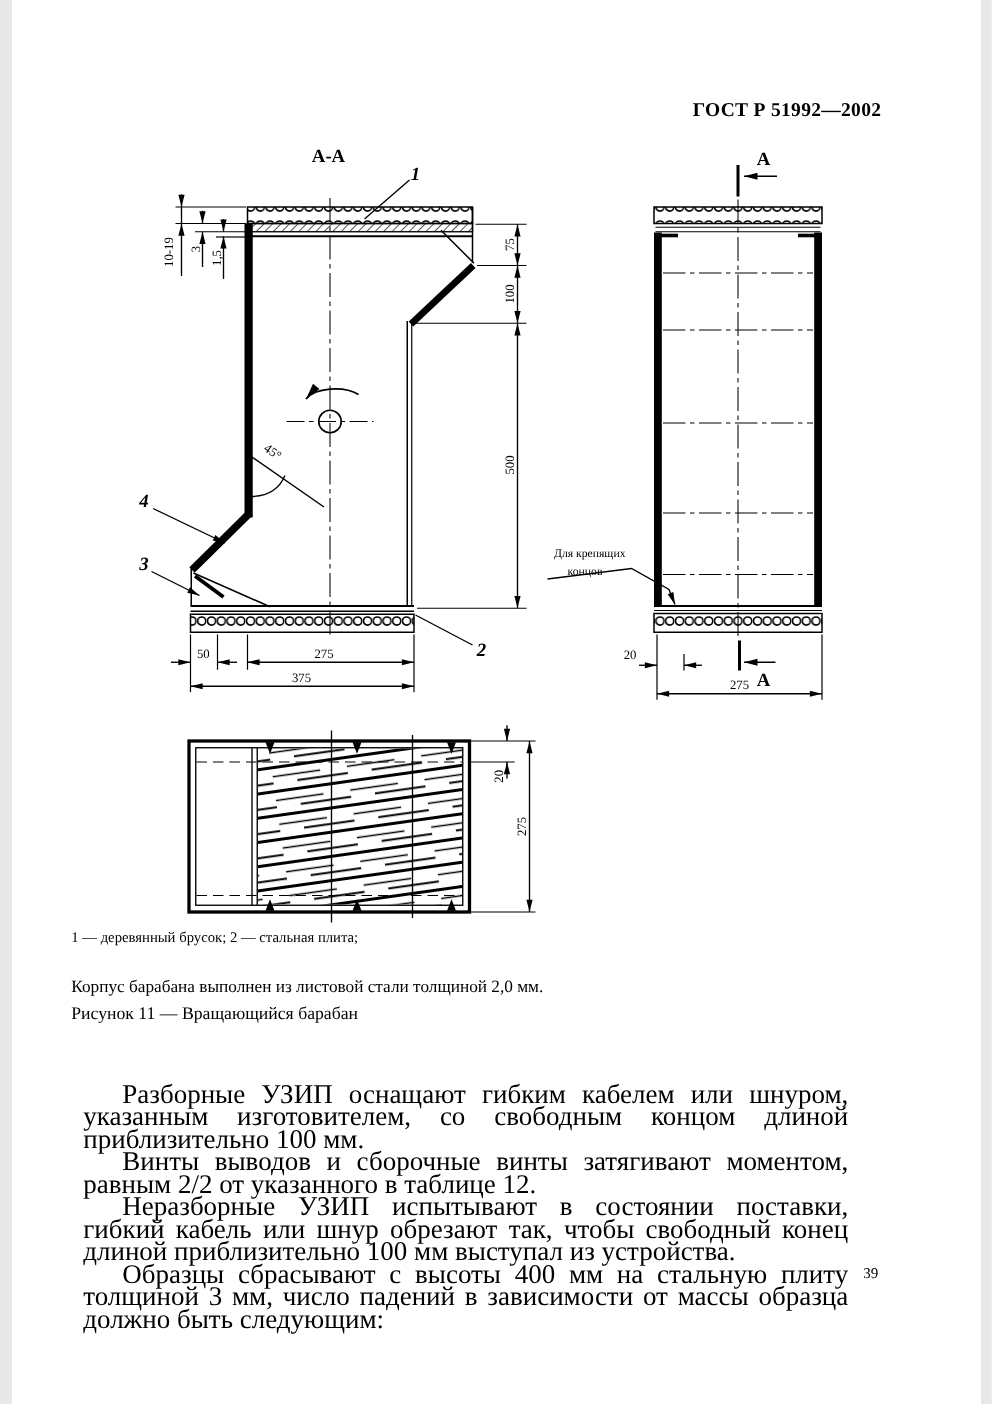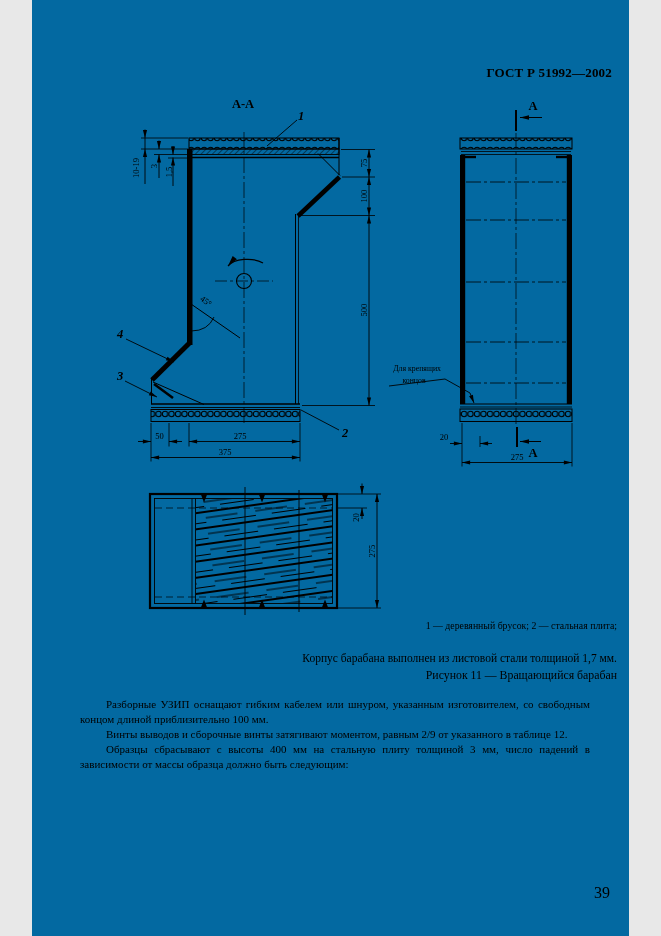--- a/index.html
+++ b/index.html
@@ -1,44 +1,44 @@
 <!DOCTYPE html>
 <html><head>
 <meta charset="utf-8">
 <style>
   html,body { margin:0; padding:0; background:#e8e8e8; }
   .page {
-    position:relative; width:597px; height:936px; margin:0 auto;
-    background:#0369a1; color:#000;
+    position:relative; width:646px; height:936px; margin:0 auto;
+    background:#ffffff; color:#000;
     font-family:"Liberation Serif", serif; overflow:hidden;
   }
   .header {
     position:absolute; top:65px; left:0; width:580px;
     text-align:right; font-weight:bold; font-size:13px; letter-spacing:0.2px;
   }
   svg.drawing { position:absolute; left:0; top:0; }
   .dtxt { font:400 8.5px "Liberation Serif", serif; text-anchor:middle; }
   .co   { font:italic 700 12.5px "Liberation Serif", serif; text-anchor:middle; }
   .sec  { font:700 12.5px "Liberation Serif", serif; text-anchor:middle; }
   .sm   { font:400 7.8px "Liberation Serif", serif; }
   .captions {
-    position:absolute; left:40px; width:545px; text-align:right;
+    position:absolute; left:40px; width:545px; text-align:left;
   }
   .cap { top:619px; font-size:9.8px; line-height:13px; }
   .cap div { margin:0; }
   .note-line { top:652px; font-size:11.5px; }
   .fig-title { top:668px; font-size:11.8px;font-family:Liberation Serif, serif; }
   .body-text {
-    position:absolute; left:48px; top:697px; width:510px;
-    font-size:11px; line-height:15px; text-align:justify;
+    position:absolute; left:48px; top:722px; width:510px;
+    font-size:18px; line-height:15px; text-align:justify;
   }
   .body-text p { margin:0; text-indent:26px; }
   .page-number {
     position:absolute; top:844px; left:0; width:578px;
-    text-align:right; font-size:16px;margin-top:40px;
+    text-align:right; font-size:10px;
   }
 </style>
 </head>
 <body>
 
 <div class="page">
 
   <div class="header">ГОСТ Р 51992—2002</div>
 
   <svg class="drawing" width="661" height="936" viewBox="0 0 661 936">
@@ -224,24 +224,25 @@
         <text class="dtxt" transform="rotate(-90 324 517.5)" x="324" y="520.5">20</text>
         <line x1="345" y1="494" x2="345" y2="608" stroke="#000" stroke-width="0.9" marker-start="url(#aL)" marker-end="url(#aR)"></line>
         <text class="dtxt" transform="rotate(-90 339.5 551)" x="339.5" y="554">275</text>
       </g>
     </g>
   </svg>
 
   <div class="captions cap">
     <div>1 — деревянный брусок; 2 — стальная плита;</div>
   </div>
-  <div class="captions note-line">Корпус барабана выполнен из листовой стали толщиной 1,7 мм.</div>
+  <div class="captions note-line">Корпус барабана выполнен из листовой стали толщиной 2,0 мм.</div>
   <div class="captions fig-title">Рисунок 11 — Вращающийся барабан</div>
 
   <div class="body-text">
     <p>Разборные УЗИП оснащают гибким кабелем или шнуром, указанным изготовителем, со свободным концом длиной приблизительно 100 мм.</p>
-    <p>Винты выводов и сборочные винты затягивают моментом, равным 2/9 от указанного в таблице 12.</p>
+    <p>Винты выводов и сборочные винты затягивают моментом, равным 2/2 от указанного в таблице 12.</p>
+    <p>Неразборные УЗИП испытывают в состоянии поставки, гибкий кабель или шнур обрезают так, чтобы свободный конец длиной приблизительно 100 мм выступал из устройства.</p>
     <p>Образцы сбрасывают с высоты 400 мм на стальную плиту толщиной 3 мм, число падений в зависимости от массы образца должно быть следующим:</p>
   </div>
 
   <div class="page-number">39</div>
 
 </div>
 
 </body></html>

